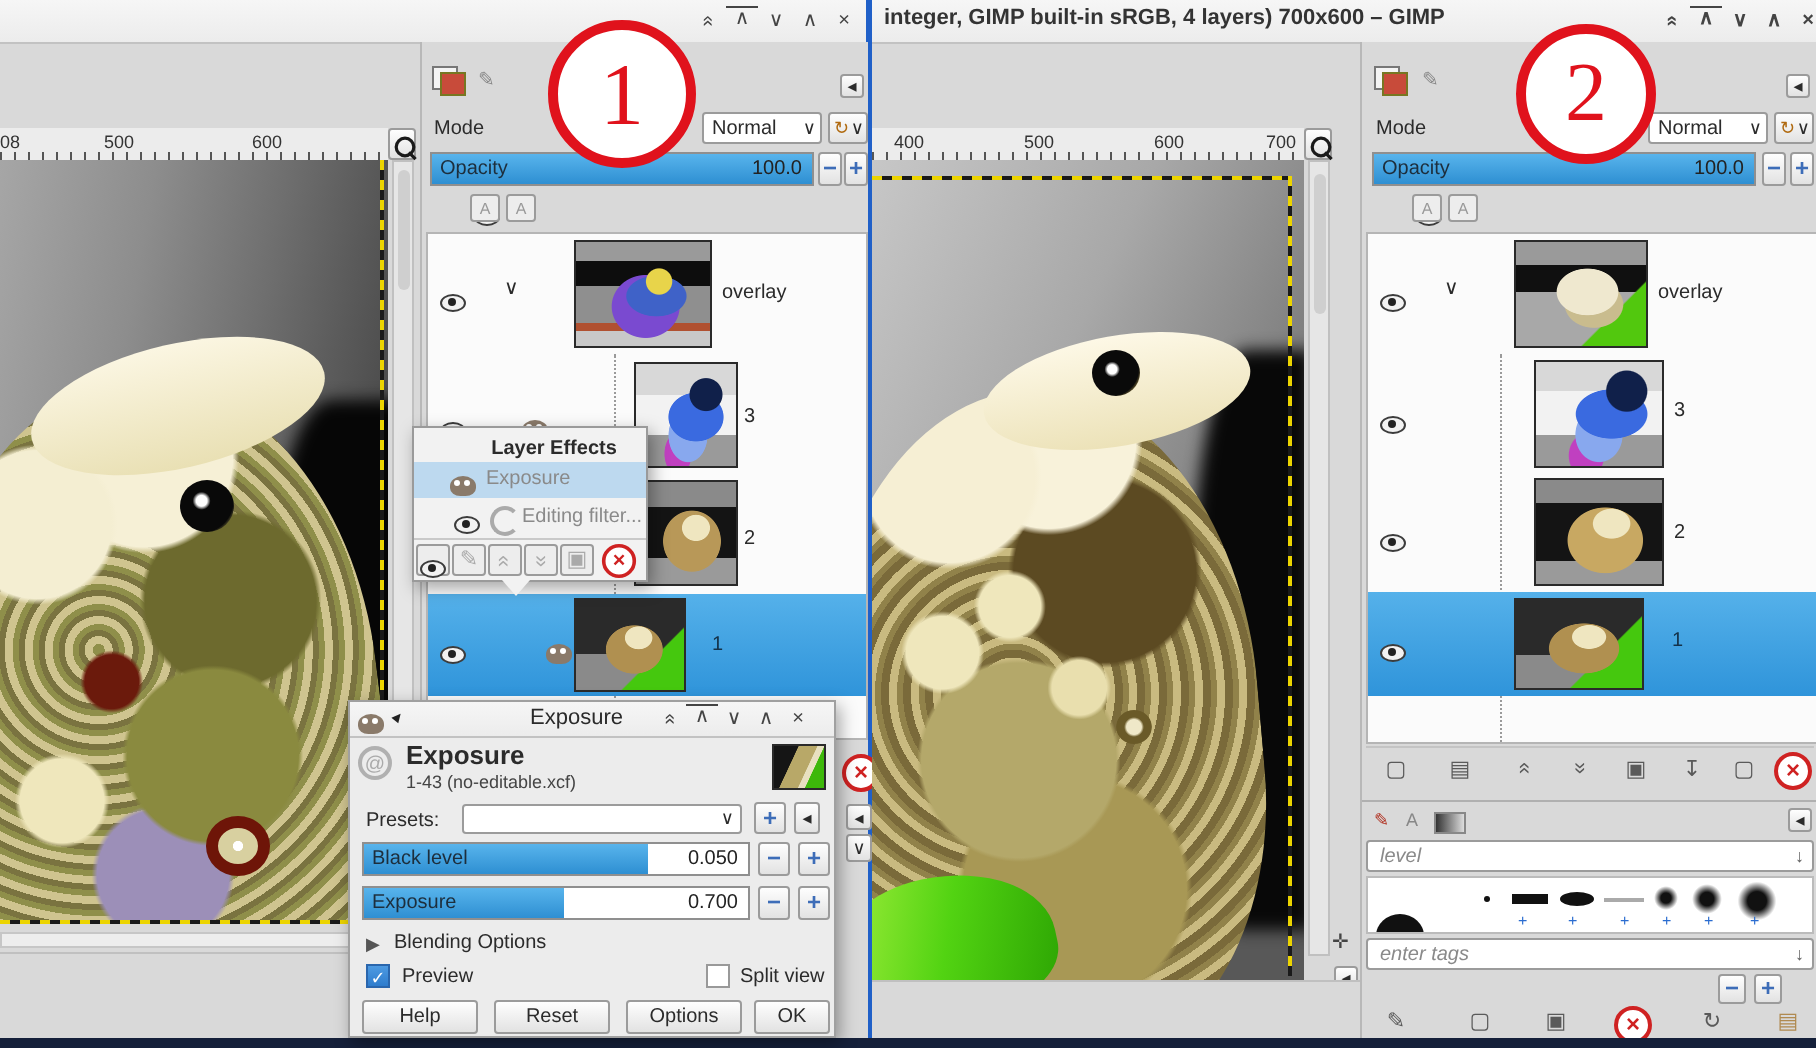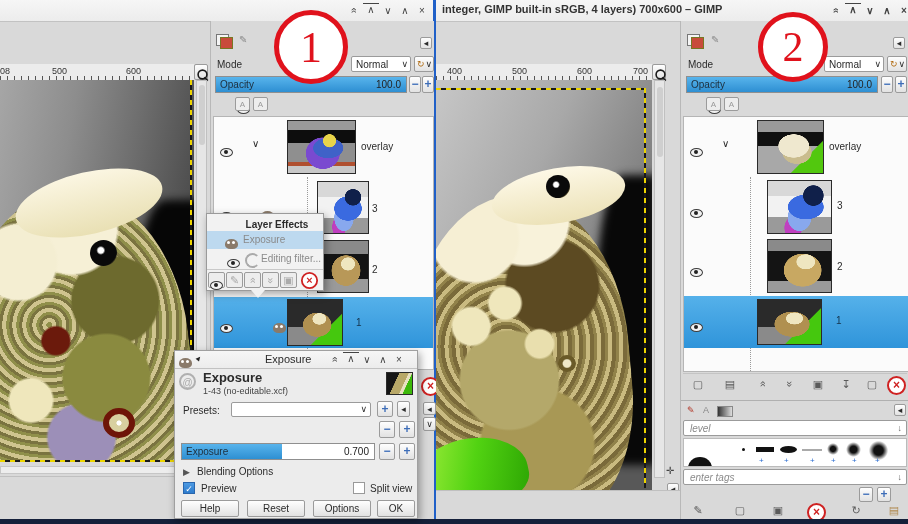--- a/index.html
+++ b/index.html
@@ -252,20 +252,25 @@
   <div class="abs thumb" style="left:211px;top:21px;width:27px;height:23px;
     background:linear-gradient(115deg,#151515 0 35%,#b8a868 36% 62%,#e8e0c0 63% 72%,#3db80a 73%);"></div>
 
   <span class="abs small" style="left:8px;top:54px;">Presets:</span>
   <div class="abs combo" style="left:56px;top:51px;width:140px;height:15px;">
     <span class="abs tiny" style="right:3px;top:1px;">∨</span>
   </div>
   <div class="abs btn3d spin" style="left:202px;top:50px;width:16px;height:16px;line-height:14px;">+</div>
   <div class="abs btn3d tiny" style="left:222px;top:50px;width:13px;height:16px;text-align:center;line-height:15px;">◂</div>
 
+  <div class="abs sl" style="left:6px;top:70px;width:194px;height:17px;">
+    <div class="fill" style="width:142px;"></div>
+    <span class="lab">Black level</span>
+    <span class="val">0.050</span>
+  </div>
   <div class="abs btn3d spin" style="left:204px;top:70px;width:16px;height:17px;">−</div>
   <div class="abs btn3d spin" style="left:224px;top:70px;width:16px;height:17px;">+</div>
 
   <div class="abs sl" style="left:6px;top:92px;width:194px;height:17px;">
     <div class="fill" style="width:100px;"></div>
     <span class="lab">Exposure</span>
     <span class="val">0.700</span>
   </div>
   <div class="abs btn3d spin" style="left:204px;top:92px;width:16px;height:17px;">−</div>
   <div class="abs btn3d spin" style="left:224px;top:92px;width:16px;height:17px;">+</div>

